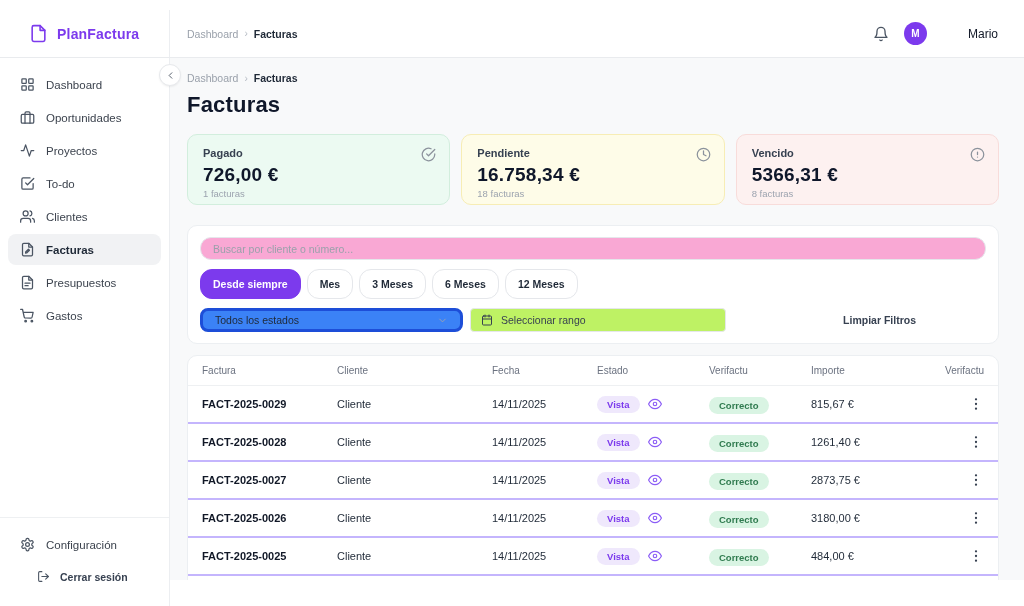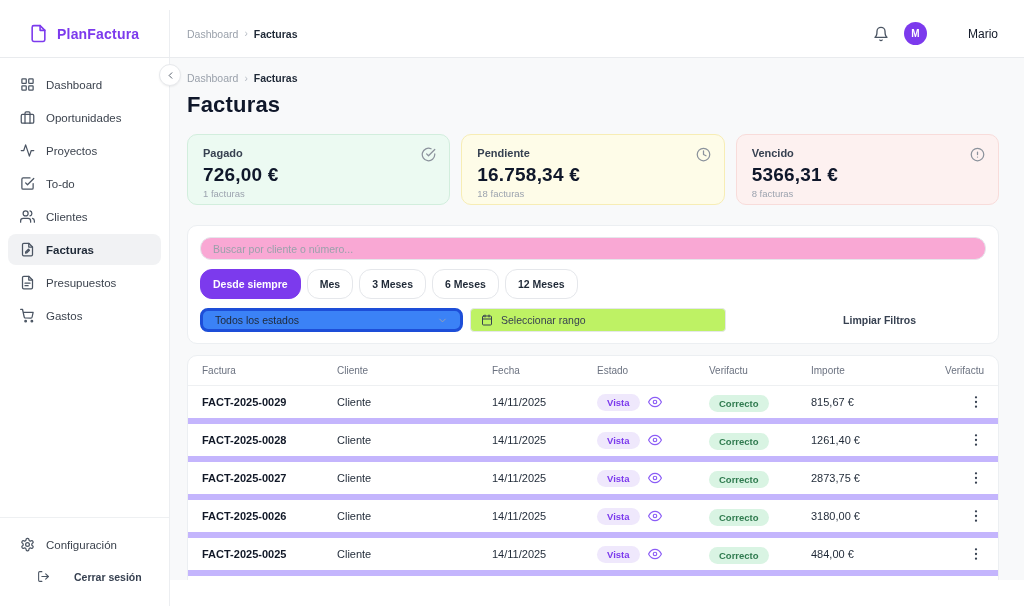--- a/index.html
+++ b/index.html
@@ -26,21 +26,21 @@
   .body-row { flex:1; display:flex; position:relative; min-height:0; }
   .collapse-btn { position:absolute; left:159px; top:6px; width:22px; height:22px; border-radius:50%; background:#fff; border:1px solid #e7e9ec; box-shadow:0 1px 2px rgba(0,0,0,.06); display:flex; align-items:center; justify-content:center; color:#4b5563; cursor:pointer; z-index:5; }
   .collapse-btn .ic { width:11px; height:11px; }
 
   
   .sidebar { width:170px; flex:0 0 auto; background:#fff; border-right:1px solid #eceef1; display:flex; flex-direction:column; padding-top:10px; }
   .side-item { margin:1px 8px; padding:8px 12px; display:flex; align-items:center; gap:11px; border-radius:8px; font-size:11.5px; color:#3c434e; font-weight:500; cursor:pointer; }
   .side-item .ic { width:15px; height:15px; color:#4b5563; flex:0 0 auto; }
   .side-item.active { background:#f1f2f4; font-weight:700; color:#1f2937; }
   .side-footer { margin-top:auto; border-top:1px solid #eef0f2; padding:10px 0 14px; }
-  .logout-item { display:flex; align-items:center; gap:24px; padding:9px 12px 9px 37px; font-size:10.5px; font-weight:600; color:#374151; cursor:pointer; }
+  .logout-item { display:flex; align-items:center; gap:10px; padding:9px 12px 9px 37px; font-size:10.5px; font-weight:600; color:#374151; cursor:pointer; }
   .logout-item .ic { width:13px; height:13px; color:#4b5563; }
 
   
   .main { flex:1; display:flex; flex-direction:column; min-width:0; }
   .content { background:#f8f9fa; height:522px; overflow:hidden; padding:14px 25px 0 17px; }
   .bottom-strip { background:#fff; flex:1; }
 
   .page-crumb { margin-bottom:8px; }
   .title-row { display:flex; align-items:center; margin-bottom:16px; }
   .page-title { font-size:22px; font-weight:800; color:#0f172a; letter-spacing:.2px; }
@@ -71,21 +71,21 @@
   .range-input { width:256px; height:24px; border:1px solid #e5e7eb; border-radius:4px; display:flex; align-items:center; gap:8px; padding:0 10px; font-size:10.5px; color:#374151; cursor:pointer; background:#bef264; }
   .range-input .ic { width:12px; height:12px; color:#374151; }
   .clear-btn { margin-left:auto; margin-right:70px; background:none; border:none; font-size:10.5px; font-weight:700; color:#374151; cursor:pointer; font-family:inherit; }
 
   
   .table-card { background:#fff; border:1px solid #eceff2; border-radius:10px; overflow:hidden; }
   .tgrid { display:grid; grid-template-columns:135px 155px 105px 112px 102px 120px 1fr; align-items:center; padding:0 14px; }
   .thead { height:30px; border-bottom:1px solid #eef0f2; }
   .thead .th { font-size:10px; color:#6b7280; }
   .thead .th.last { text-align:right; }
-  .trow { height:38px; border-bottom:6px solid #c4b5fd; }
+  .trow { height:38px; border-bottom:2px solid #c4b5fd; }
   .td { font-size:11px; color:#1f2937; }
   .td.fact { font-weight:700; color:#111827; }
   .estado-cell { display:flex; align-items:center; gap:8px; }
   .badge { display:inline-block; padding:3px 10px; border-radius:10px; font-size:9.5px; font-weight:700; }
   .badge.vista { background:#efe8fc; color:#7c3aed; }
   .badge.correcto { background:#d9f4e3; color:#2f7b4f; }
   .eye { width:14px; height:14px; color:#8b5cf6; cursor:pointer; }
   .actions-cell { display:flex; justify-content:flex-end; }
   .kebab { width:16px; height:16px; color:#374151; cursor:pointer; }
   .trow.partial { border-bottom:none; }

